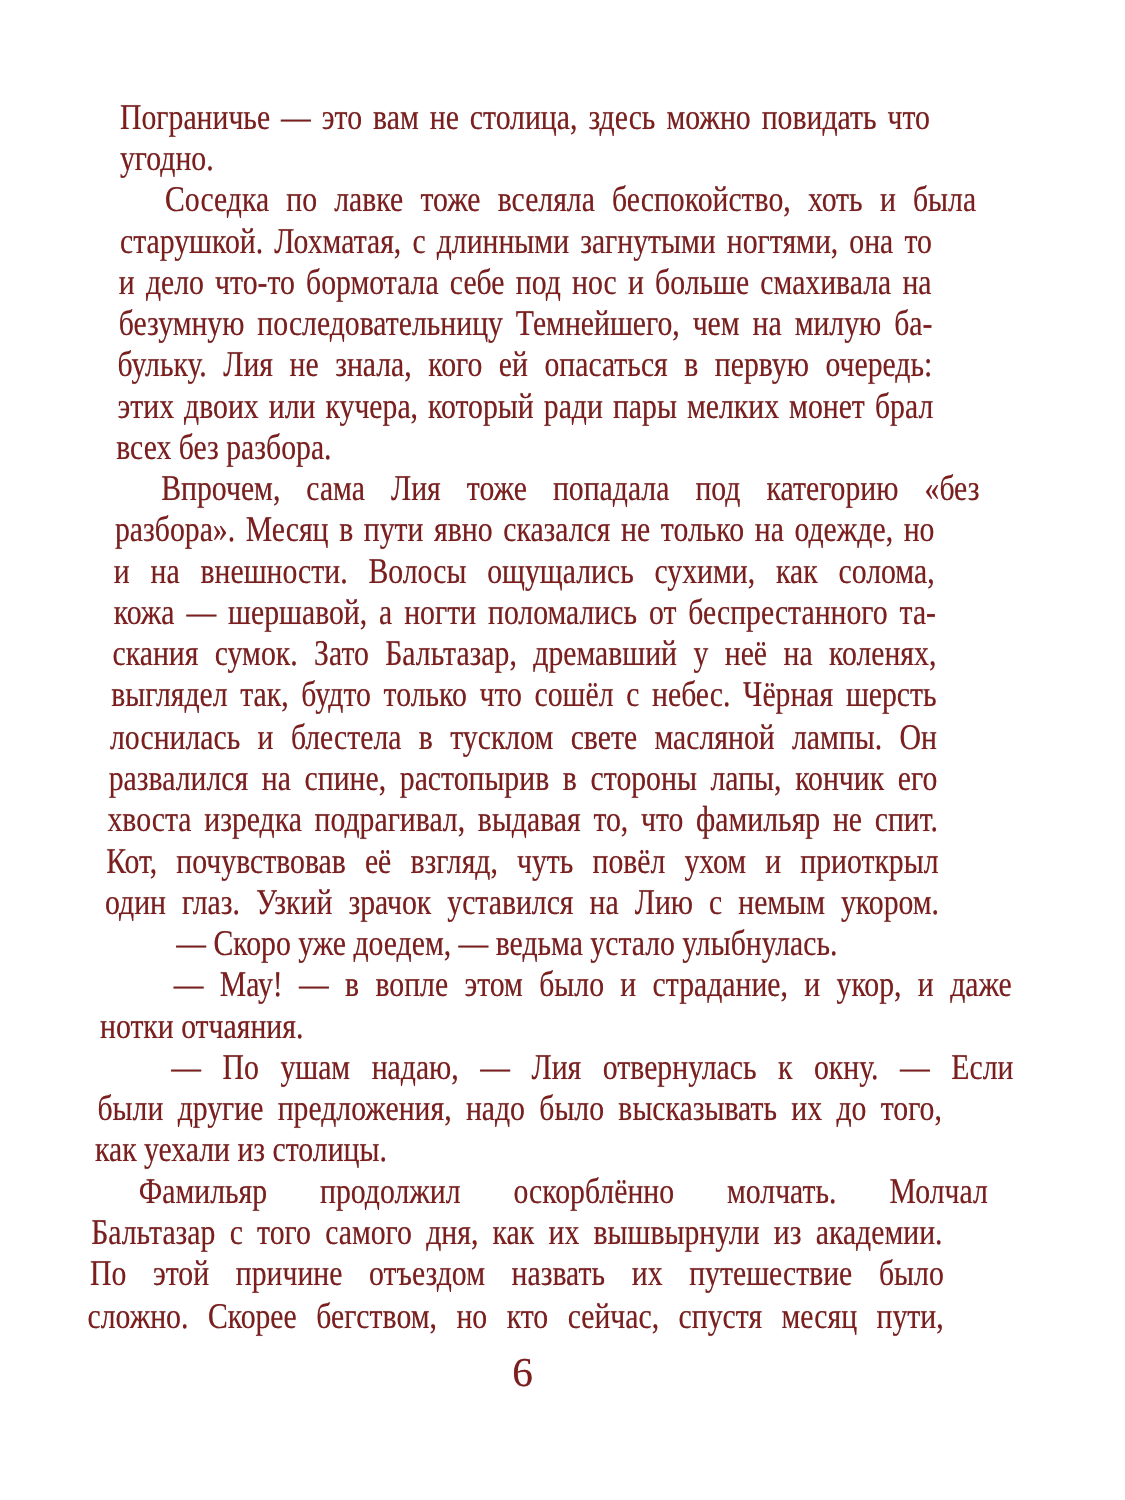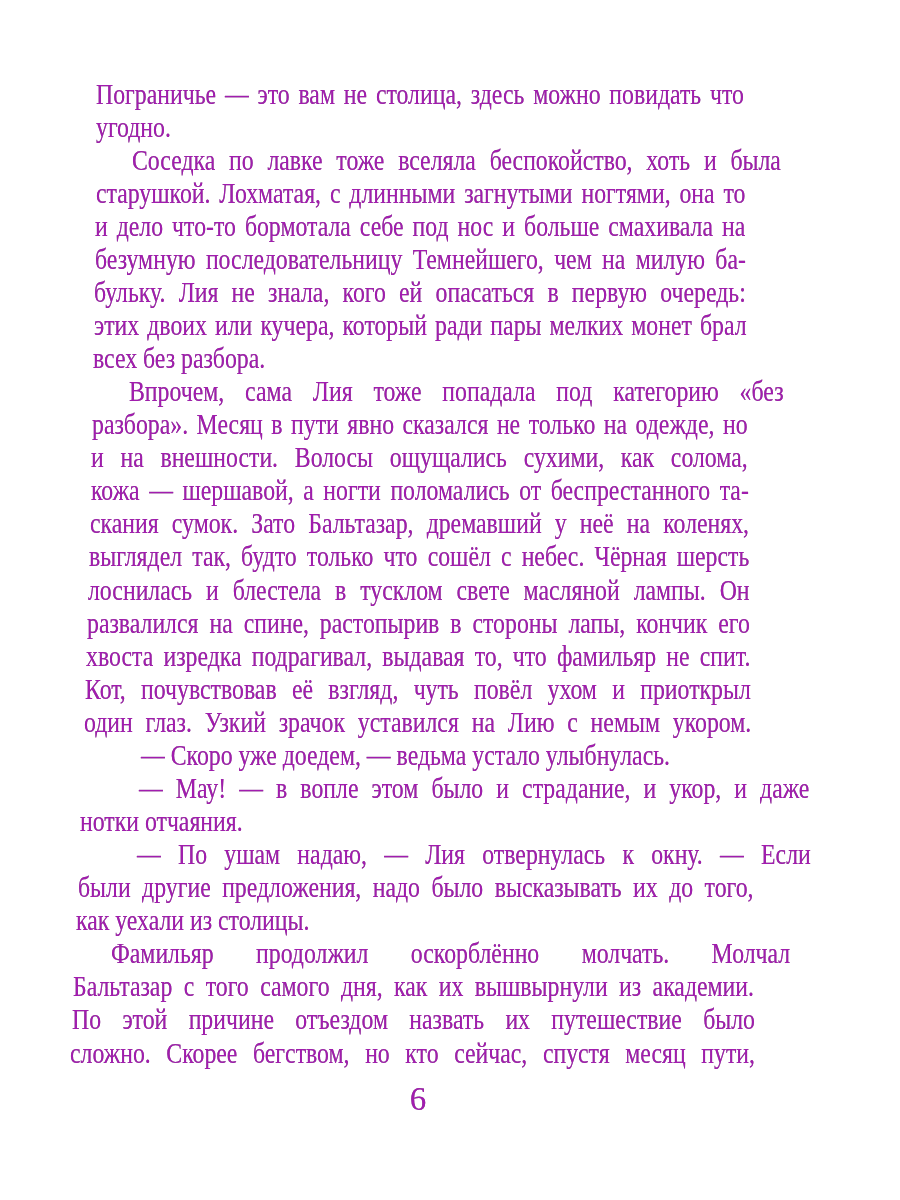--- a/index.html
+++ b/index.html
@@ -44,21 +44,21 @@
     width: 660px;
     text-align: center;
     font-size: 33px;
     line-height: 33px;
     text-shadow: 0 0 0.6px rgba(40,40,40,0.55);
   }
 </style>
 </head>
 <body>
 
-<div class="page" style="background: rgb(255, 255, 255); color: #a21caf;">
+<div class="page" style="background: rgb(255, 255, 255); color: #7f1d1d;">
   <div class="text-block">
       <div class="line" style="top: 77.5px; left: 96px; width: 790.244px; transform: scaleX(0.82);">
         <span>Пограничье</span>
         <span>—</span>
         <span>это</span>
         <span>вам</span>
         <span>не</span>
         <span>столица,</span>
         <span>здесь</span>
         <span>можно</span>

